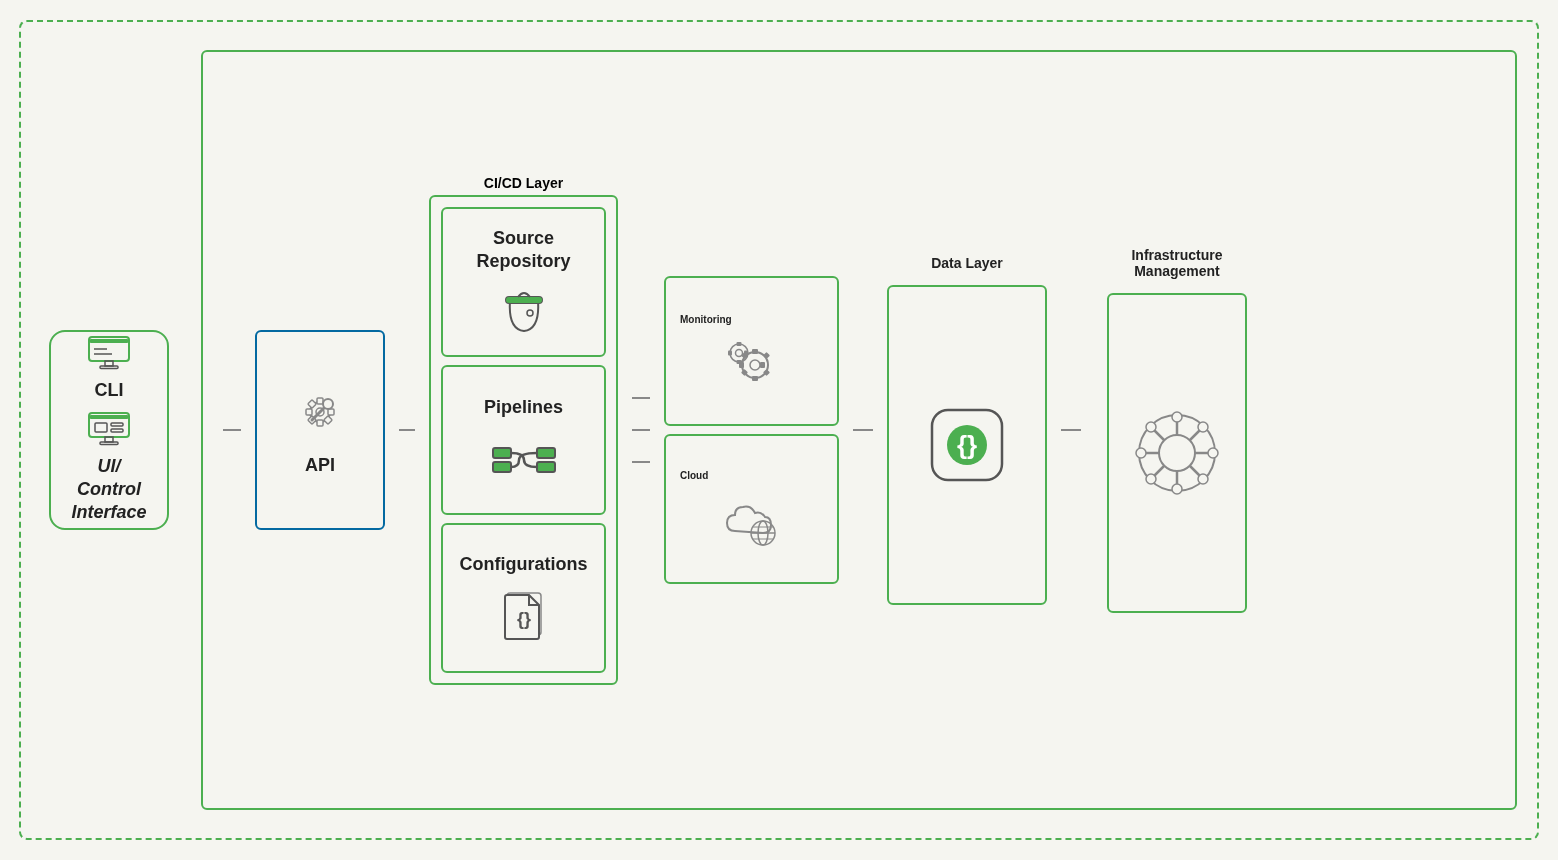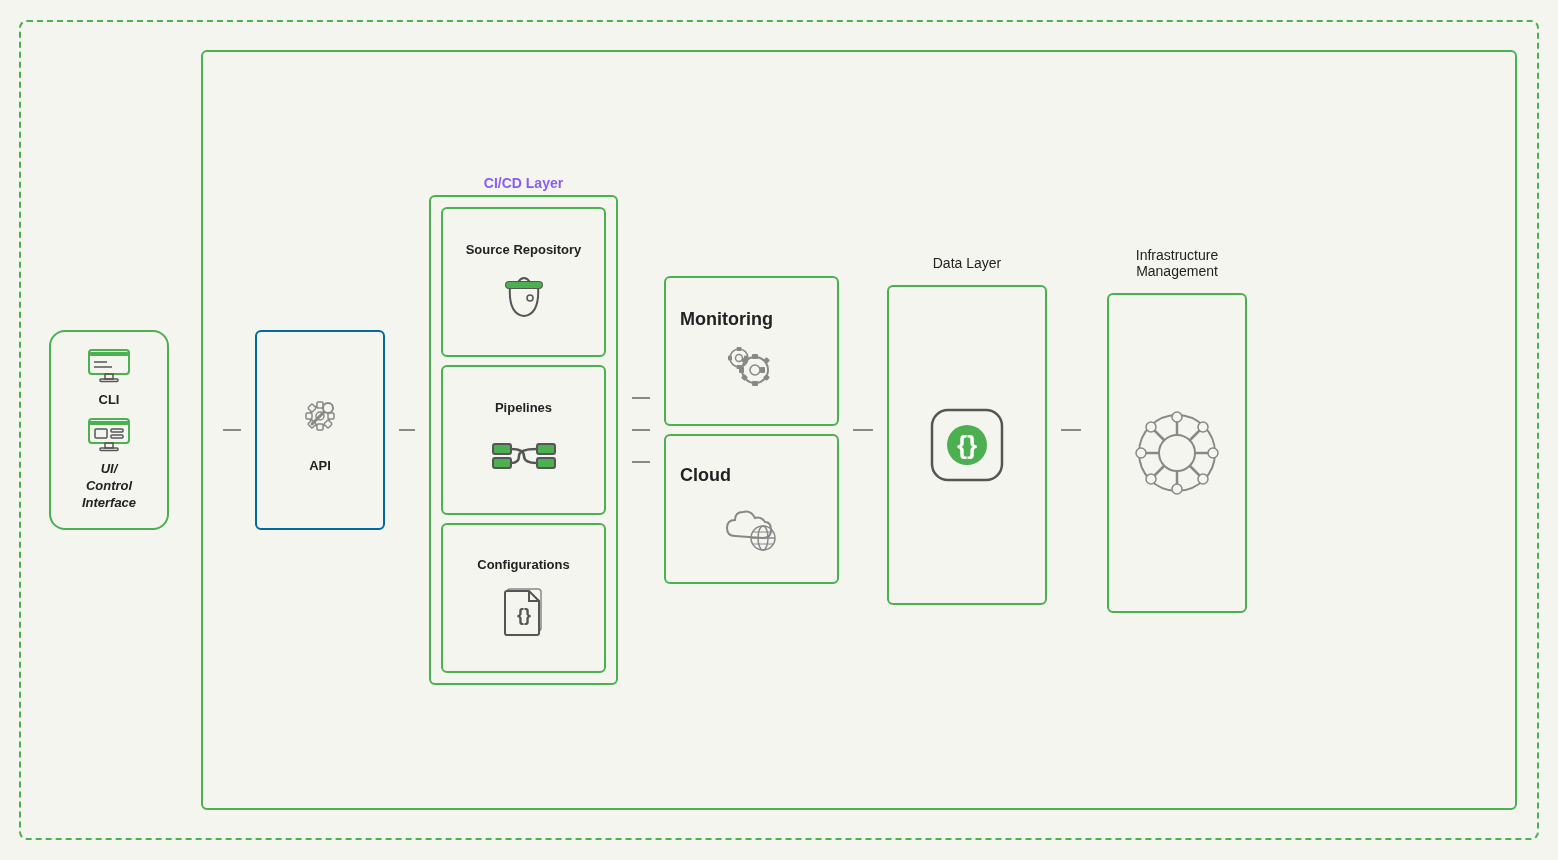--- a/index.html
+++ b/index.html
@@ -54,21 +54,21 @@
       align-items: center;
       justify-content: center;
       gap: 8px;
       position: absolute;
       left: 28px;
       top: 50%;
       transform: translateY(-50%);
     }
 
     .label-text {
-      font-size: 13px;
+      font-size: 18px;
       font-weight: 700;
       color: #222;
       text-align: center;
       line-height: 1.3;
     }
 
     
     .api-box {
       width: 130px;
       min-width: 130px;
@@ -79,21 +79,21 @@
       display: flex;
       flex-direction: column;
       align-items: center;
       justify-content: center;
       gap: 12px;
     }
 
     .cicd-label {
       font-size: 14px;
       font-weight: 700;
-      color: #8b5cf6;
+      color: #000000;
       text-align: center;
       margin-bottom: 4px;
     }
 
     .cicd-inner {
       border: 2px solid #4caf50;
       border-radius: 6px;
       padding: 10px;
       display: flex;
       flex-direction: column;
@@ -122,21 +122,21 @@
       background: #f5f5f0;
       display: flex;
       flex-direction: column;
       align-items: center;
       justify-content: center;
       gap: 8px;
       padding: 10px;
     }
 
     .section-label {
-      font-size: 18px;
+      font-size: 10px;
       font-weight: 700;
       color: #222;
       text-align: center;
     }
 
     
     .data-layer-box {
       width: 160px;
       min-width: 160px;
       height: 320px;
@@ -211,21 +211,21 @@
     .infra-section {
       display: flex;
       flex-direction: column;
       align-items: center;
       gap: 10px;
       padding-left: 12px;
     }
 
     .section-title-above {
       font-size: 14px;
-      font-weight: 400;
+      font-weight: 700;
       color: #222;
       text-align: center;
       margin-bottom: 4px;
     }
   </style>
 </head>
 <body>
 
 <div class="outer-container">
 

